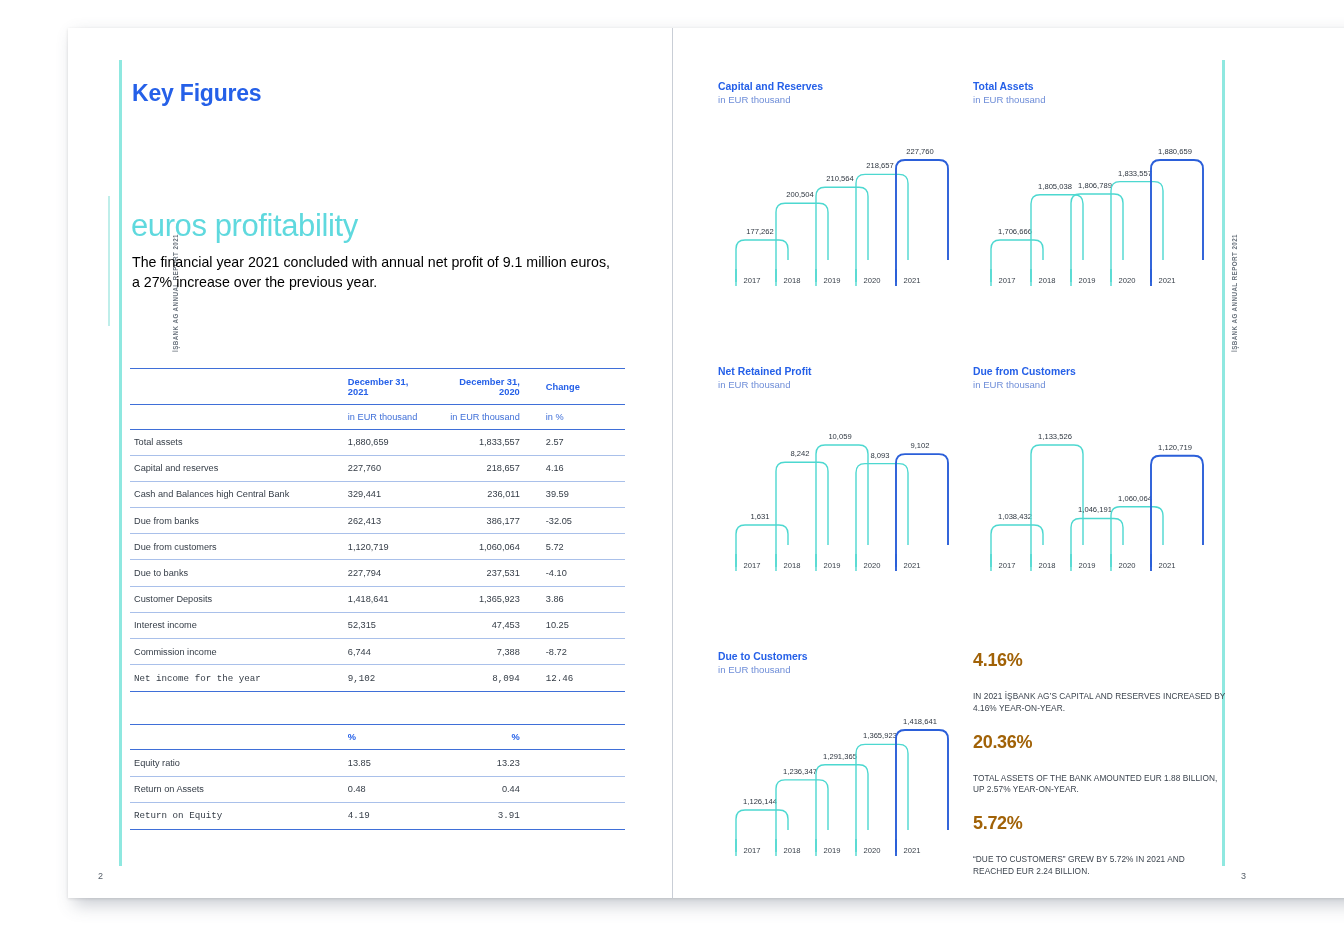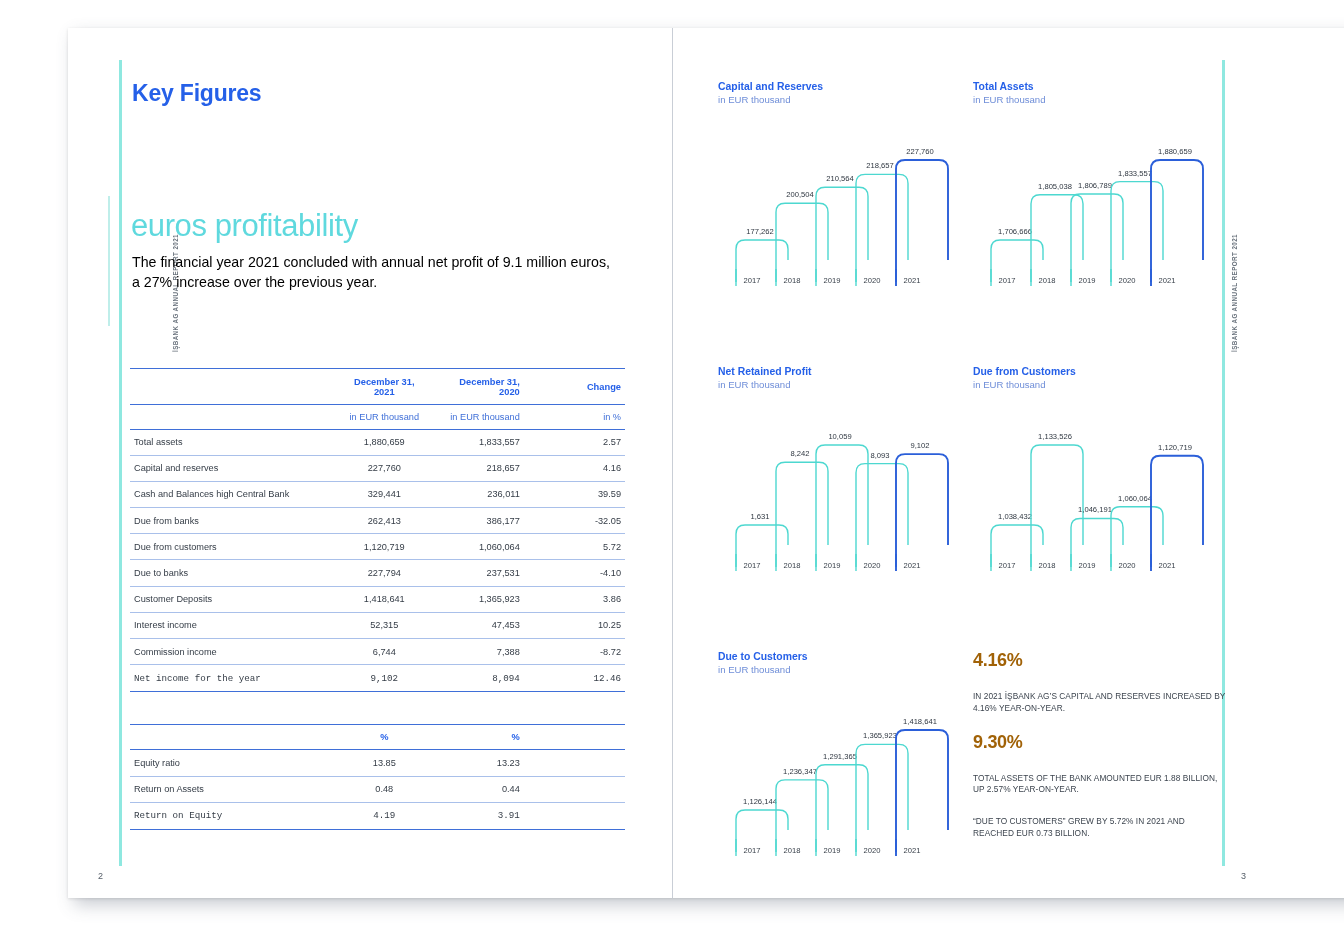--- a/index.html
+++ b/index.html
@@ -78,23 +78,23 @@
   tr.hdr2 td {
     color: #3f6fd8; font-weight: normal; font-size: 9.2px;
     padding: 7px 0 7px 0; border-bottom: 1.2px solid #3f6fd8;
   }
   tr.drow td {
     color: #343c46; padding: 7.6px 0 7.6px 0;
     border-bottom: 1px solid #a9c0ea;
   }
   tr.drow:last-child td { border-bottom: 1.2px solid #3f6fd8; font-family: Liberation Mono, monospace; }
   td.c-label { text-align: left; padding-left: 4px !important; width: 44%; }
-  td.c-v1 { text-align: center; width: 20%; padding-right: 26px !important; }
+  td.c-v1 { text-align: left; width: 20%; padding-right: 26px !important; }
   td.c-v2 { text-align: right; width: 20%; padding-right: 26px !important; }
-  td.c-v3 { text-align: right; width: 16%; padding-right: 4px !important; }
+  td.c-v3 { width: 16%; padding-right: 4px !important; }
   .tbl-gap { height: 32px; }
   .pct-hdr td { color: #2560e8; font-weight: bold; font-size: 9.3px;
     padding: 7px 0; border-bottom: 1px solid #3f6fd8; border-top: 1.3px solid #3f6fd8; }
 
   
   .page-right { position: absolute; left: 605px; top: 0; width: 603px; height: 870px; }
   .accent-right {
     position: absolute; right: 51px; top: 32px;
     width: 3px; height: 806px;
     background: #8fe8e0;
@@ -404,23 +404,24 @@
           <text x="194" y="161" text-anchor="middle" font-size="7.6" font-family="&quot;Liberation Sans&quot;, sans-serif" fill="#39414b">2021</text>
         </svg>
       </div>
 
     <div class="stats-block" style="left:300px; top:622px;" id="stats-block">
         <div class="stat">
           <div class="stat-num">4.16%</div>
           <div class="stat-txt">IN 2021 İŞBANK AG’S CAPITAL AND RESERVES INCREASED BY 4.16% YEAR-ON-YEAR.</div>
         </div>
         <div class="stat">
-          <div class="stat-num">9.30%</div>
+          <div class="stat-num">20.36%</div>
           <div class="stat-txt">TOTAL ASSETS OF THE BANK AMOUNTED EUR 1.88 BILLION, UP 2.57% YEAR-ON-YEAR.</div>
         </div>
         <div class="stat">
-          <div class="stat-txt">“DUE TO CUSTOMERS” GREW BY 5.72% IN 2021 AND REACHED EUR 0.73 BILLION.</div>
+          <div class="stat-num">5.72%</div>
+          <div class="stat-txt">“DUE TO CUSTOMERS” GREW BY 5.72% IN 2021 AND REACHED EUR 2.24 BILLION.</div>
         </div>
       </div>
 
     <div class="page-num-right">3</div>
   </div>
 </div>
 
 </body></html>

